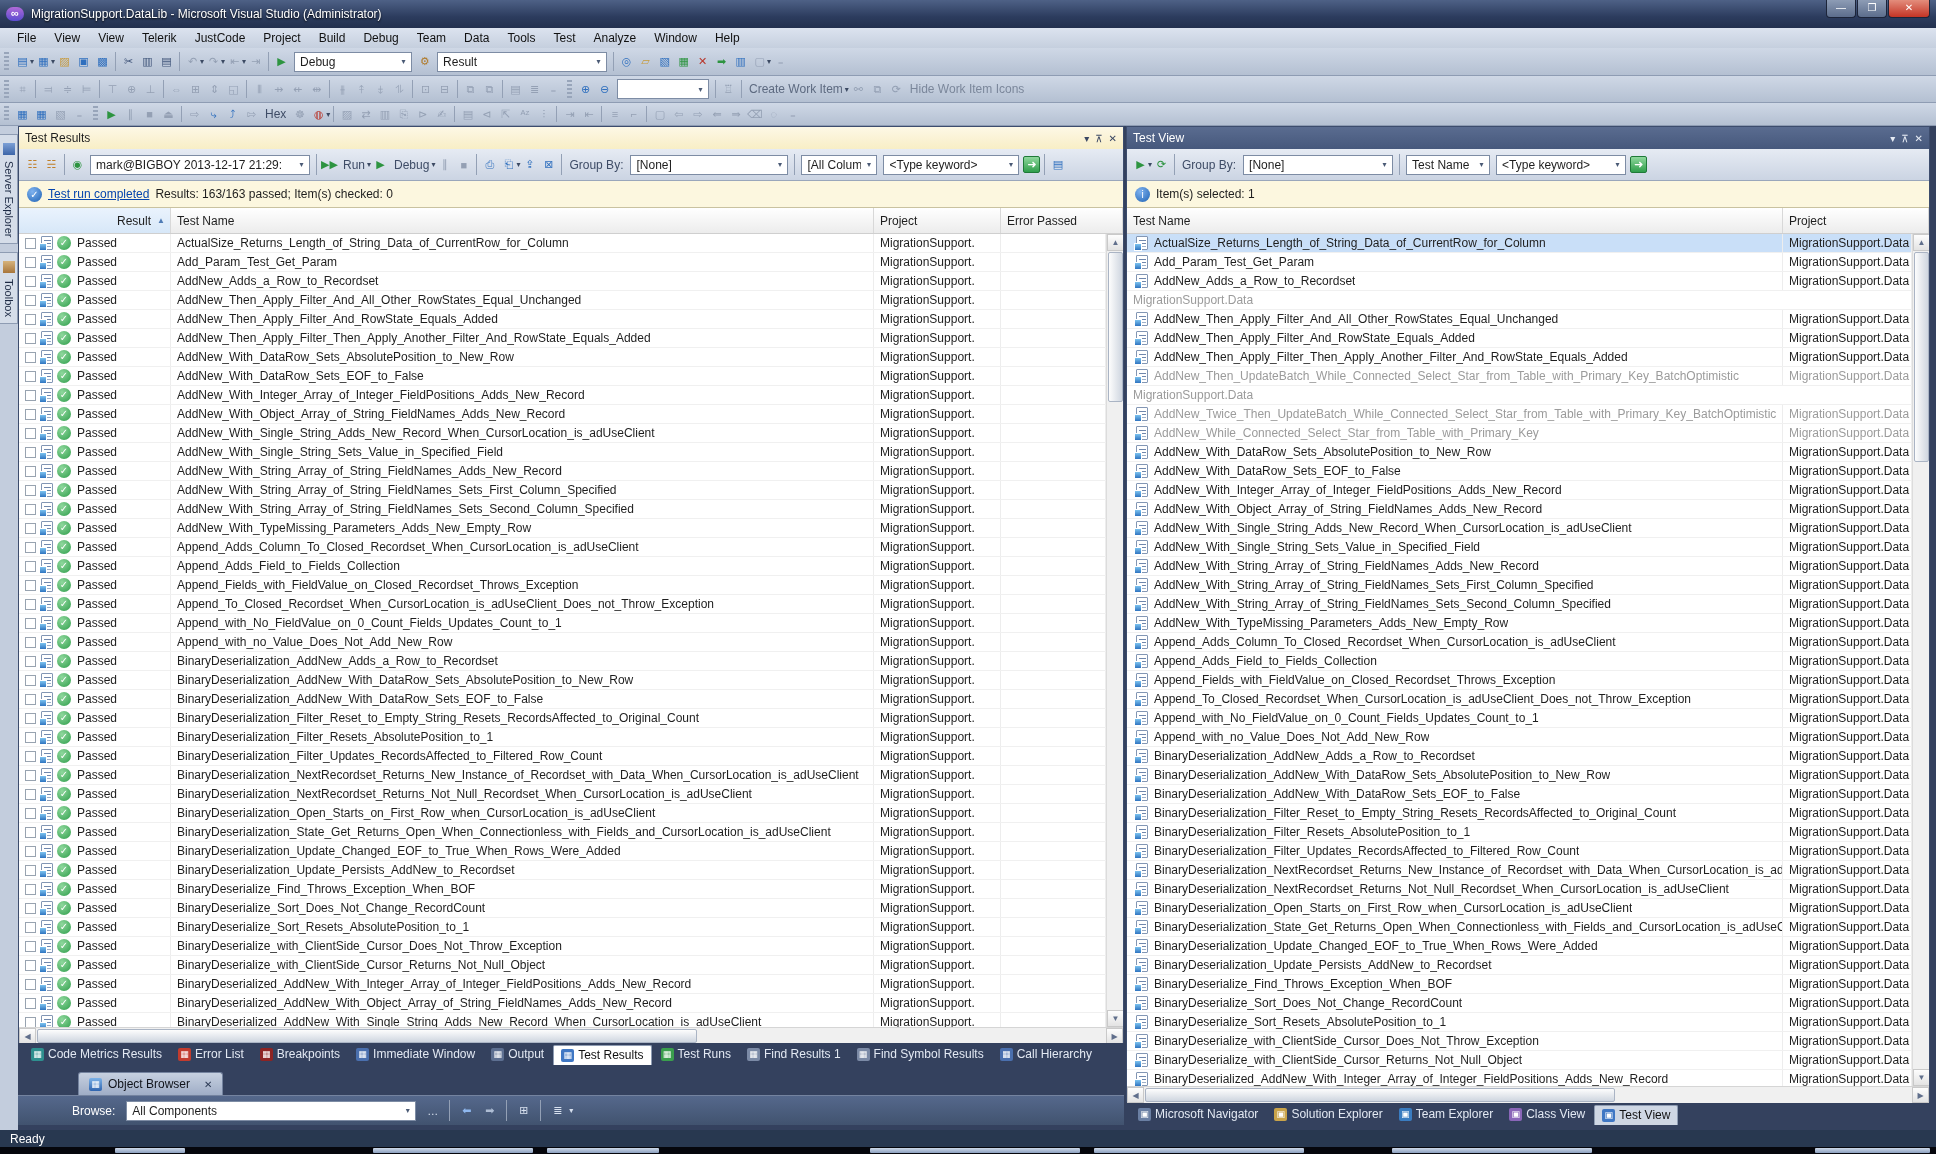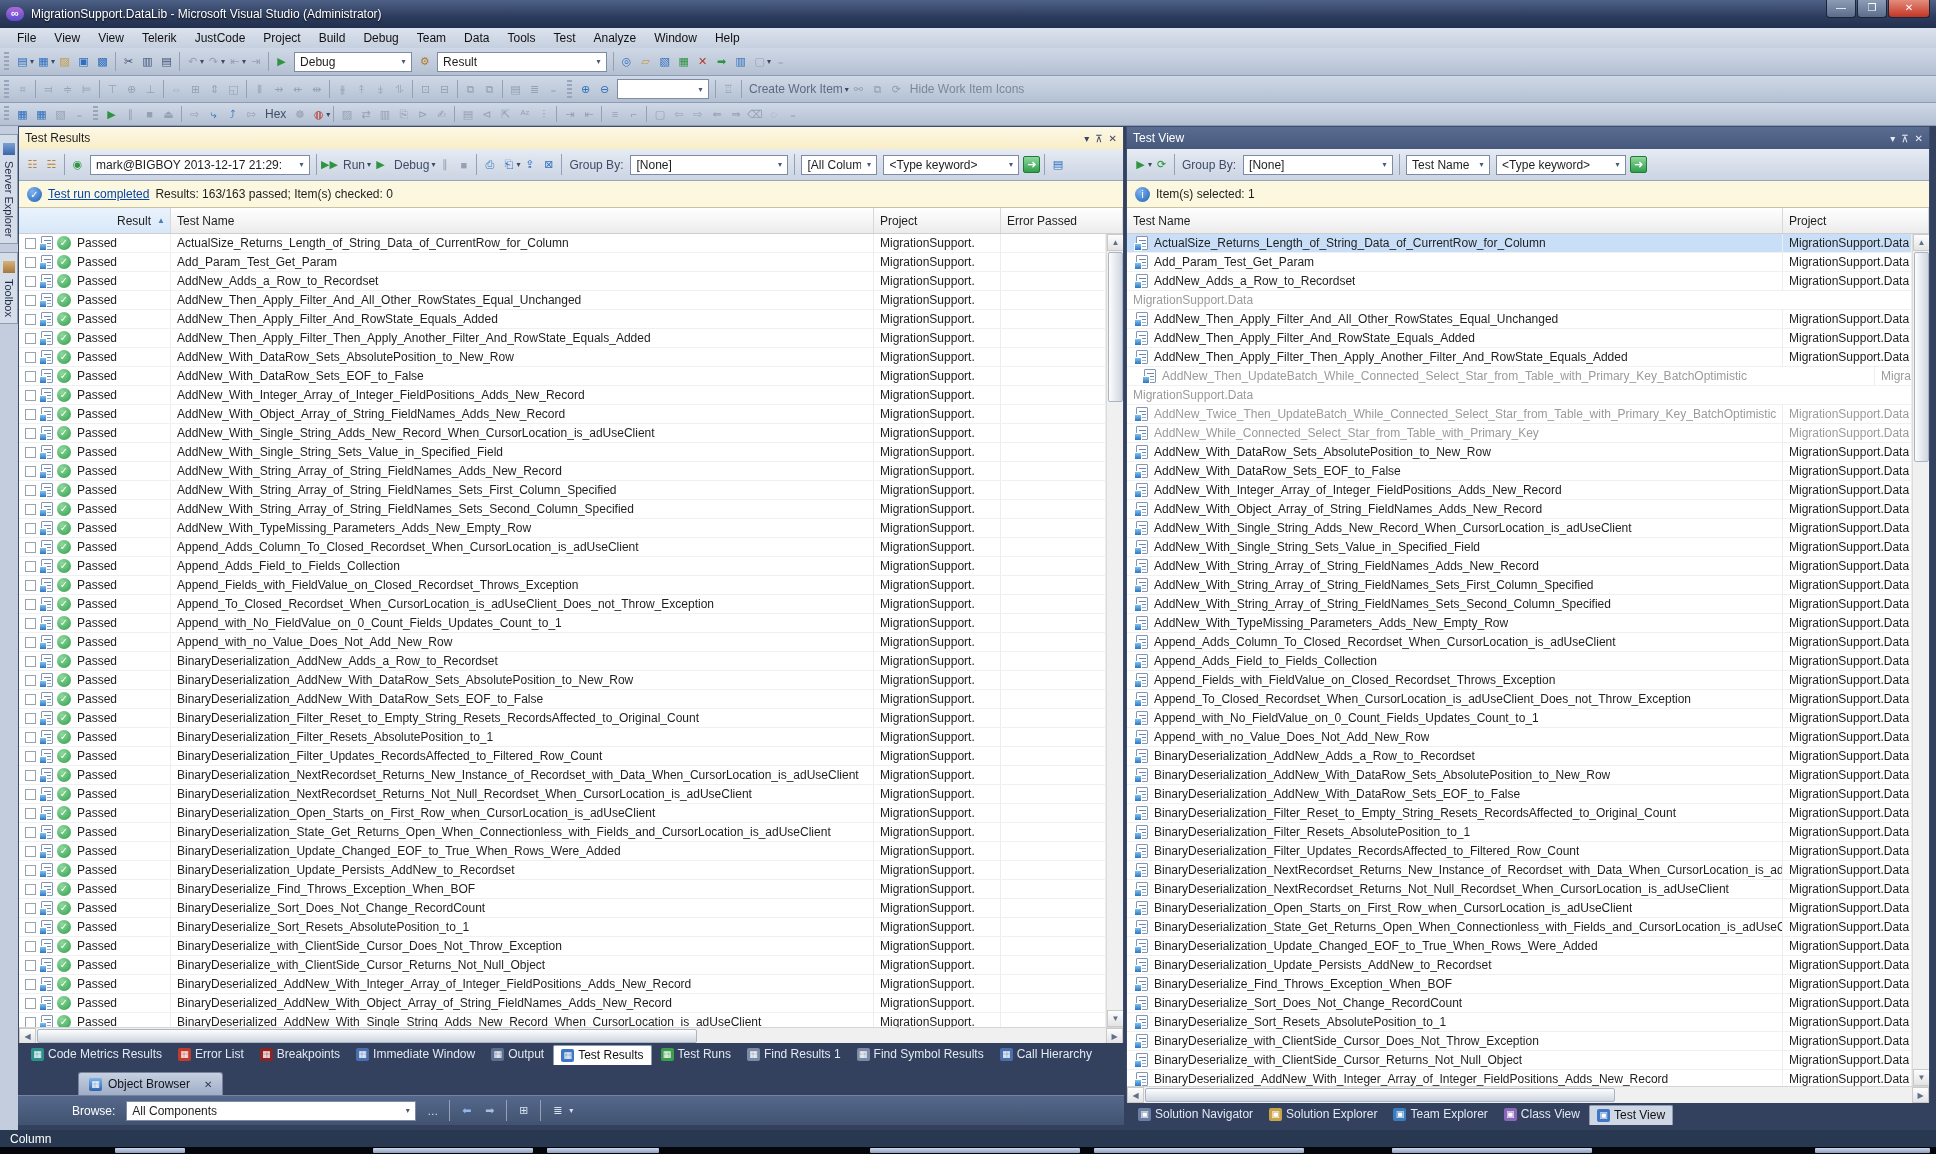--- a/index.html
+++ b/index.html
@@ -1037,21 +1037,21 @@
             <div class="cell" style="flex:1">MigrationSupport.Data</div>
           </div>
           <div class="row">
             <div class="cell" style="width:656px;padding-left:4px">
               <span class="doc-icon"></span>
               <span style="margin-left:6px;overflow:hidden;white-space:nowrap">AddNew_Then_Apply_Filter_Then_Apply_Another_Filter_And_RowState_Equals_Added</span>
             </div>
             <div class="cell" style="flex:1">MigrationSupport.Data</div>
           </div>
           <div class="row">
-            <div class="cell" style="width:748px;padding-left:12px">
+            <div class="cell" style="width:656px;padding-left:4px">
               <span class="doc-icon"></span>
               <span style="margin-left:6px;overflow:hidden;white-space:nowrap" class="gray-row">AddNew_Then_UpdateBatch_While_Connected_Select_Star_from_Table_with_Primary_Key_BatchOptimistic</span>
             </div>
             <div class="cell gray-row" style="flex:1">MigrationSupport.Data</div>
           </div>
           <div class="row">
             <div class="cell gray-row" style="flex:1">MigrationSupport.Data</div>
           </div>
           <div class="row">
             <div class="cell" style="width:656px;padding-left:4px">
@@ -1313,21 +1313,21 @@
       </div>
     </div>
     <div class="hscroll">
       <div class="arr left">◀</div>
       <div class="thumb" style="left:18px;width:470px"></div>
       <div class="arr right">▶</div>
     </div>
     <div class="right-tabs" id="right-tabs">
         <div class="btab">
           <span class="mini-icon" style="background: rgb(106, 127, 163);">▣</span>
-          <span>Solution Navigator</span>
+          <span>Microsoft Navigator</span>
         </div>
         <div class="btab">
           <span class="mini-icon" style="background: rgb(201, 163, 74);">▣</span>
           <span>Solution Explorer</span>
         </div>
         <div class="btab">
           <span class="mini-icon" style="background: rgb(58, 124, 192);">▣</span>
           <span>Team Explorer</span>
         </div>
         <div class="btab">
@@ -1335,21 +1335,21 @@
           <span>Class View</span>
         </div>
         <div class="btab active">
           <span class="mini-icon" style="background: rgb(63, 119, 196);">▣</span>
           <span>Test View</span>
         </div>
       </div>
   </div>
 
   <div class="statusbar">
-    <span>Column</span>
+    <span>Ready</span>
   </div>
 
   <div class="taskbar">
       <div class="task-seg" style="left: 115px; width: 70px;"></div>
       <div class="task-seg" style="left: 373px; width: 160px;"></div>
       <div class="task-seg" style="left: 547px; width: 112px;"></div>
       <div class="task-seg" style="left: 870px; width: 210px;"></div>
       <div class="task-seg" style="left: 1094px; width: 210px;"></div>
       <div class="task-seg" style="left: 1392px; width: 200px;"></div>
       <div class="task-seg" style="left: 1815px; width: 115px;"></div>

